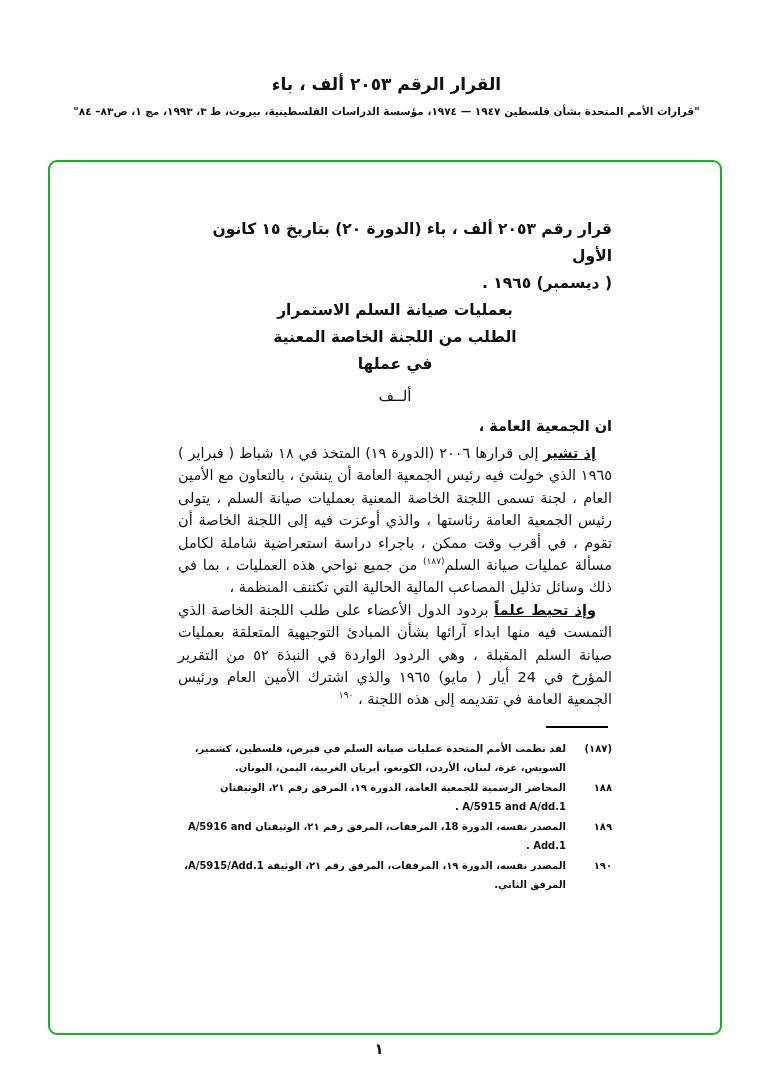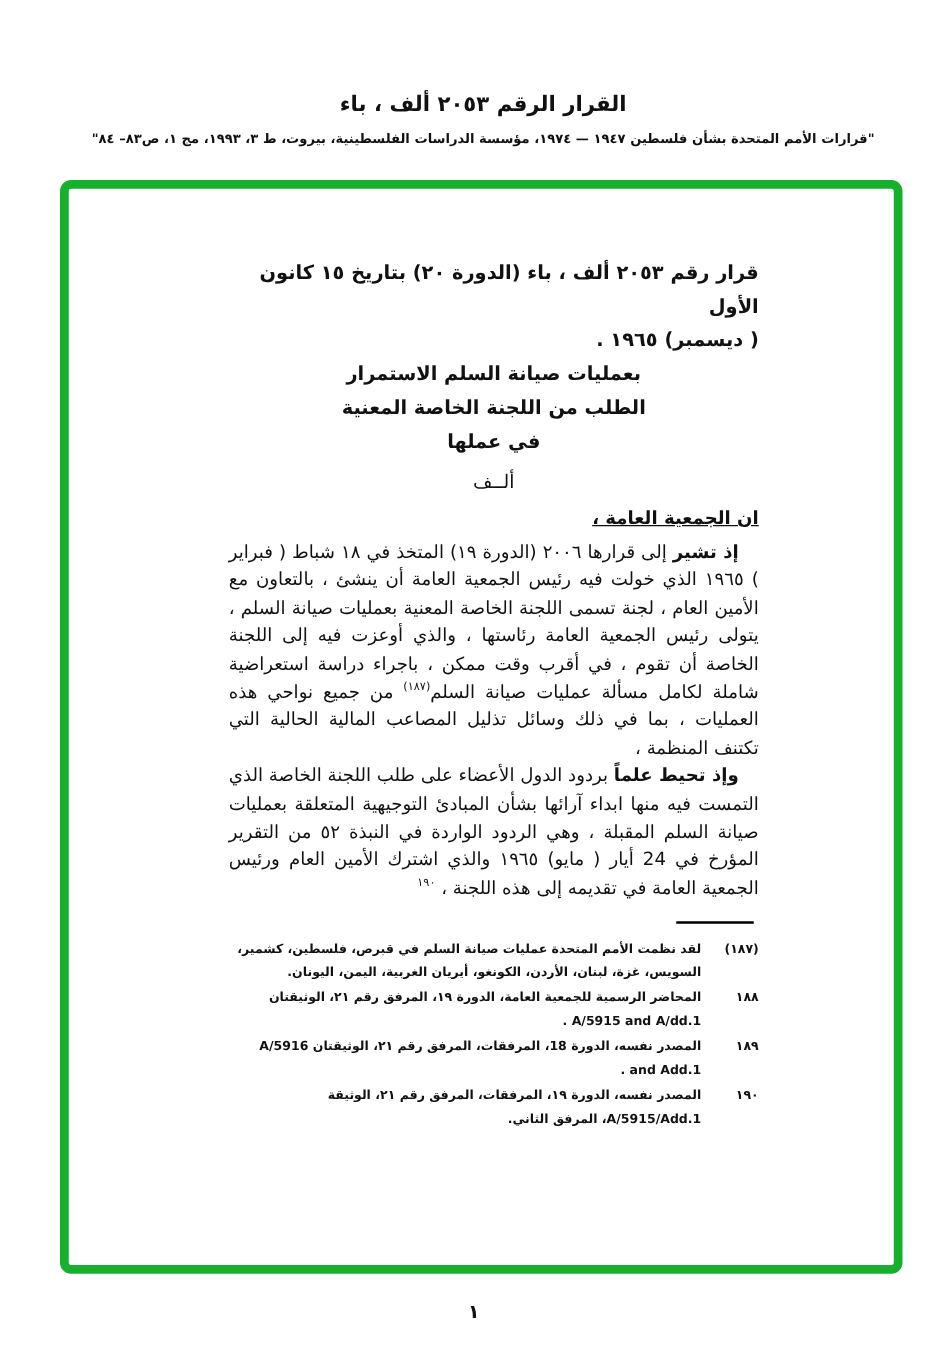--- a/index.html
+++ b/index.html
@@ -6,40 +6,40 @@
   body{
     width:758px;height:1078px;position:relative;background:#ffffff;
     font-family:"DejaVu Sans", sans-serif;color:#111;
     overflow:hidden;
   }
   .doc-header{position:absolute;top:74px;left:0;right:0;text-align:center;direction:rtl;margin-left:15px;}
   .doc-title{font-size:17px;font-weight:bold;margin:0;letter-spacing:0.2px;}
   .doc-source{font-size:10.5px;font-weight:bold;margin-top:11px;white-space:nowrap;}
 
   .green-box{
-    position:absolute;left:48px;top:144px;width:674px;height:875px;
-    box-sizing:border-box;border:7px solid #000000;border-radius:9px;
+    position:absolute;left:48px;top:160px;width:674px;height:875px;
+    box-sizing:border-box;border:2px solid #000000;border-radius:9px;
     background:#fff;overflow:hidden;
   }
   .content{
     position:absolute;inset:0;direction:rtl;
     padding:54px 108px 0 128px;
   }
   .res-title{font-weight:bold;font-size:15.5px;line-height:27px;text-align:right;margin:0;}
   .rt-line{white-space:normal;}
   .rt-center{text-align:center;}
   .section-heading{
     text-align:center;font-weight:normal;font-size:15px;margin:9px 0 10px;
   }
-  .preamble{font-weight:bold;font-size:14.5px;margin:0 0 5px;line-height:22px;text-decoration:underline;}
+  .preamble{font-weight:bold;font-size:14.5px;margin:0 0 5px;line-height:22px;}
   .para{
     margin:0;font-size:14.5px;line-height:22.4px;text-align:justify;
     text-indent:16px;
   }
-  .para b{font-weight:bold;}
+  .para b{font-weight:bold;text-decoration:underline;}
   sup{font-size:9px;line-height:0;}
   .fn-rule{
     width:62px;height:2px;background:#000;
     margin:15px 4px 11px auto;
   }
   .footnotes{font-size:10px;font-weight:bold;direction:rtl;}
   .fn-row{display:flex;direction:rtl;line-height:19px;margin-bottom:1px;}
   .fn-num{flex:none;width:46px;}
   .fn-text{flex:1;text-align:right;}
   .page-number{

